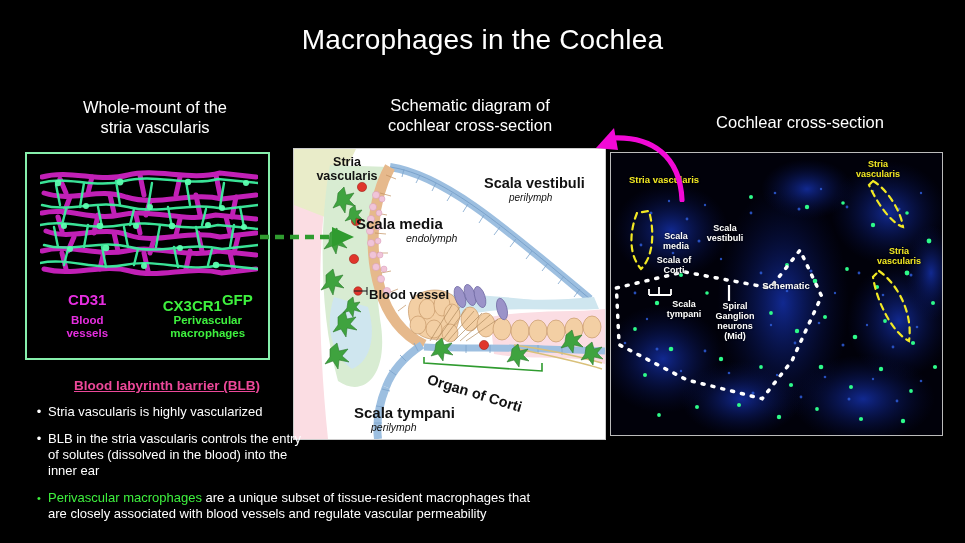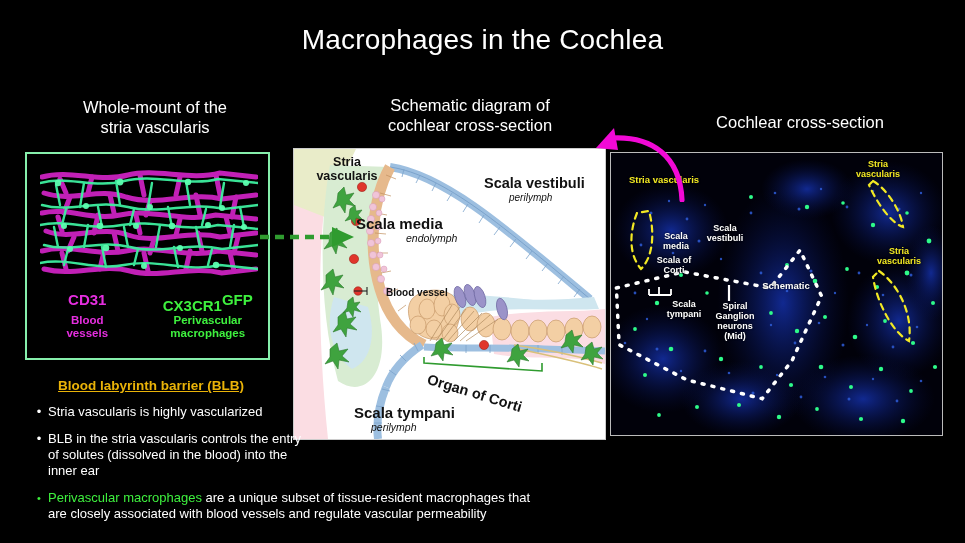--- a/index.html
+++ b/index.html
@@ -42,21 +42,21 @@
   #panel-mid svg{position:absolute;left:0;top:0;}
   .sch-label{position:absolute;color:#111;font-weight:bold;}
   .sch-italic{font-style:italic;font-weight:normal;}
   #lbl-stria{left:10px;top:6px;width:86px;text-align:center;font-size:12.5px;line-height:14px;}
   #lbl-scalamedia{left:62px;top:66px;font-size:15px;}
   #lbl-scalamedia-sub{left:72px;top:83px;font-size:10.5px;margin-left:40px;}
   #lbl-scalavest{left:190px;top:26px;font-size:14.5px;}
   #lbl-scalavest-sub{left:215px;top:43px;font-size:10px;}
   #lbl-scalatymp{left:60px;top:255px;font-size:15px;}
   #lbl-scalatymp-sub{left:77px;top:272px;font-size:10.5px;}
-  #lbl-bloodvessel{left:75px;top:138px;font-size:10px;margin-left:17px;}
+  #lbl-bloodvessel{left:75px;top:138px;font-size:13px;}
   #lbl-organcorti{left:136px;top:222px;font-size:14.5px;transform:rotate(17deg);transform-origin:left top;}
 
   
   #panel-right svg{position:absolute;left:0;top:0;}
   .mg-label{position:absolute;text-align:center;font-weight:bold;pointer-events:none;}
   .mg-yellow{color:#f2e824;text-shadow:0 0 2px #000;}
   .mg-white{color:#fff;text-shadow:0 0 2px #000;}
   #mg-stria1{left:5px;top:22px;width:96px;font-size:9.5px;line-height:10px;}
   #mg-stria2{left:232px;top:6px;width:70px;font-size:9px;line-height:10px;}
   #mg-stria3{left:250px;top:93px;width:76px;font-size:9px;line-height:10px;}
@@ -69,21 +69,21 @@
   #mg-control{left:8px;top:248px;font-size:19px;font-family:"Liberation Serif",serif;font-weight:bold;color:#fff;}
   #mg-dapi{left:113px;top:241px;font-size:12px;font-weight:bold;color:#2b5cf5;}
   #mg-cx3{left:160px;top:238px;width:130px;font-size:12.5px;line-height:15px;font-weight:bold;color:#24f024;}
 
   
   #arrow-green{position:absolute;left:258px;top:222px;width:100px;height:30px;}
   #arrow-magenta{position:absolute;left:556px;top:126px;width:130px;height:76px;}
 
   
   #bullets{position:absolute;left:30px;top:378px;width:520px;}
-  .blb-title{font-size:13.5px;font-weight:bold;text-decoration:underline;margin-left:28px;color:#eab308;}
+  .blb-title{font-size:13.5px;font-weight:bold;text-decoration:underline;margin-left:44px;color:#ec4899;}
   .bullet{display:flex;margin-top:11px;font-size:13px;line-height:16px;color:#fff;}
   .bullet .dot{width:18px;flex:none;text-align:center;}
   .bullet .txt{flex:1;}
   .bullet.gdot .dot{color:#3ef03e;font-size:11px;}
   .b-green{color:#3ef03e;font-weight:normal;}
 </style>
 </head>
 <body>
 
 <div class="slide">

